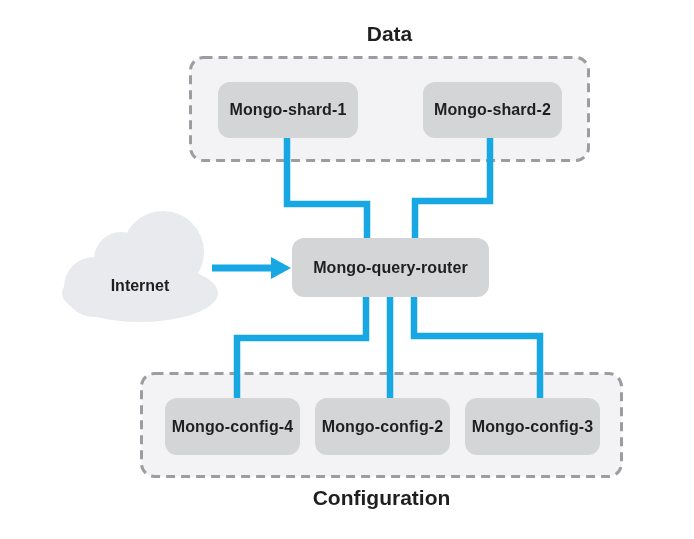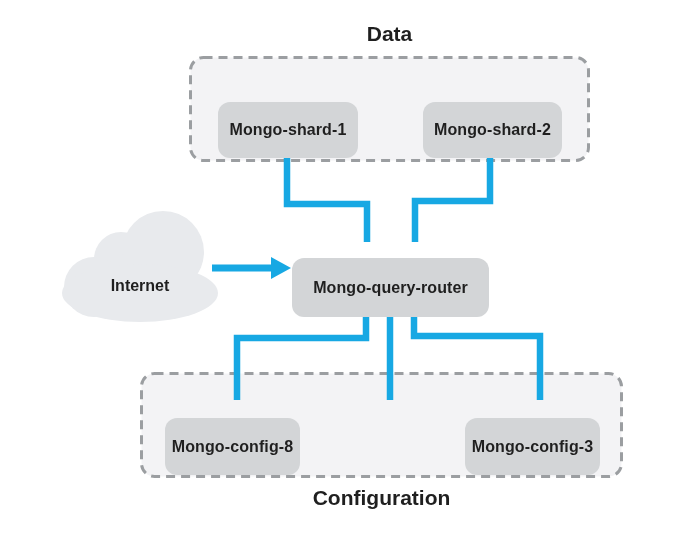--- a/index.html
+++ b/index.html
@@ -32,21 +32,20 @@
     background:var(--node-fill);
     border-radius:12px;
     display:flex;
     align-items:center;
     justify-content:center;
     font-weight:bold;
     font-size:16px;
     color:var(--text);
     letter-spacing:0.1px;
     white-space:nowrap;
-    margin-top:20px;
   }
   .node-shard1{left:218px;top:82px;width:140px;height:56px;}
   .node-shard2{left:423px;top:82px;width:139px;height:56px;}
   .node-router{left:292px;top:238px;width:197px;height:59px;}
   .node-config1{left:165px;top:398px;width:135px;height:57px;}
   .node-config2{left:315px;top:398px;width:135px;height:57px;}
   .node-config3{left:465px;top:398px;width:135px;height:57px;}
   .group-label{
     position:absolute;
     text-align:center;
@@ -106,19 +105,22 @@
   <div class="node node-shard1">
     <span>Mongo-shard-1</span>
   </div>
   <div class="node node-shard2">
     <span>Mongo-shard-2</span>
   </div>
   <div class="node node-router">
     <span>Mongo-query-router</span>
   </div>
   <div class="node node-config1">
-    <span>Mongo-config-8</span>
+    <span>Mongo-config-4</span>
+  </div>
+  <div class="node node-config2">
+    <span>Mongo-config-2</span>
   </div>
   <div class="node node-config3">
     <span>Mongo-config-3</span>
   </div>
 
 </div>
 
 </body></html>

